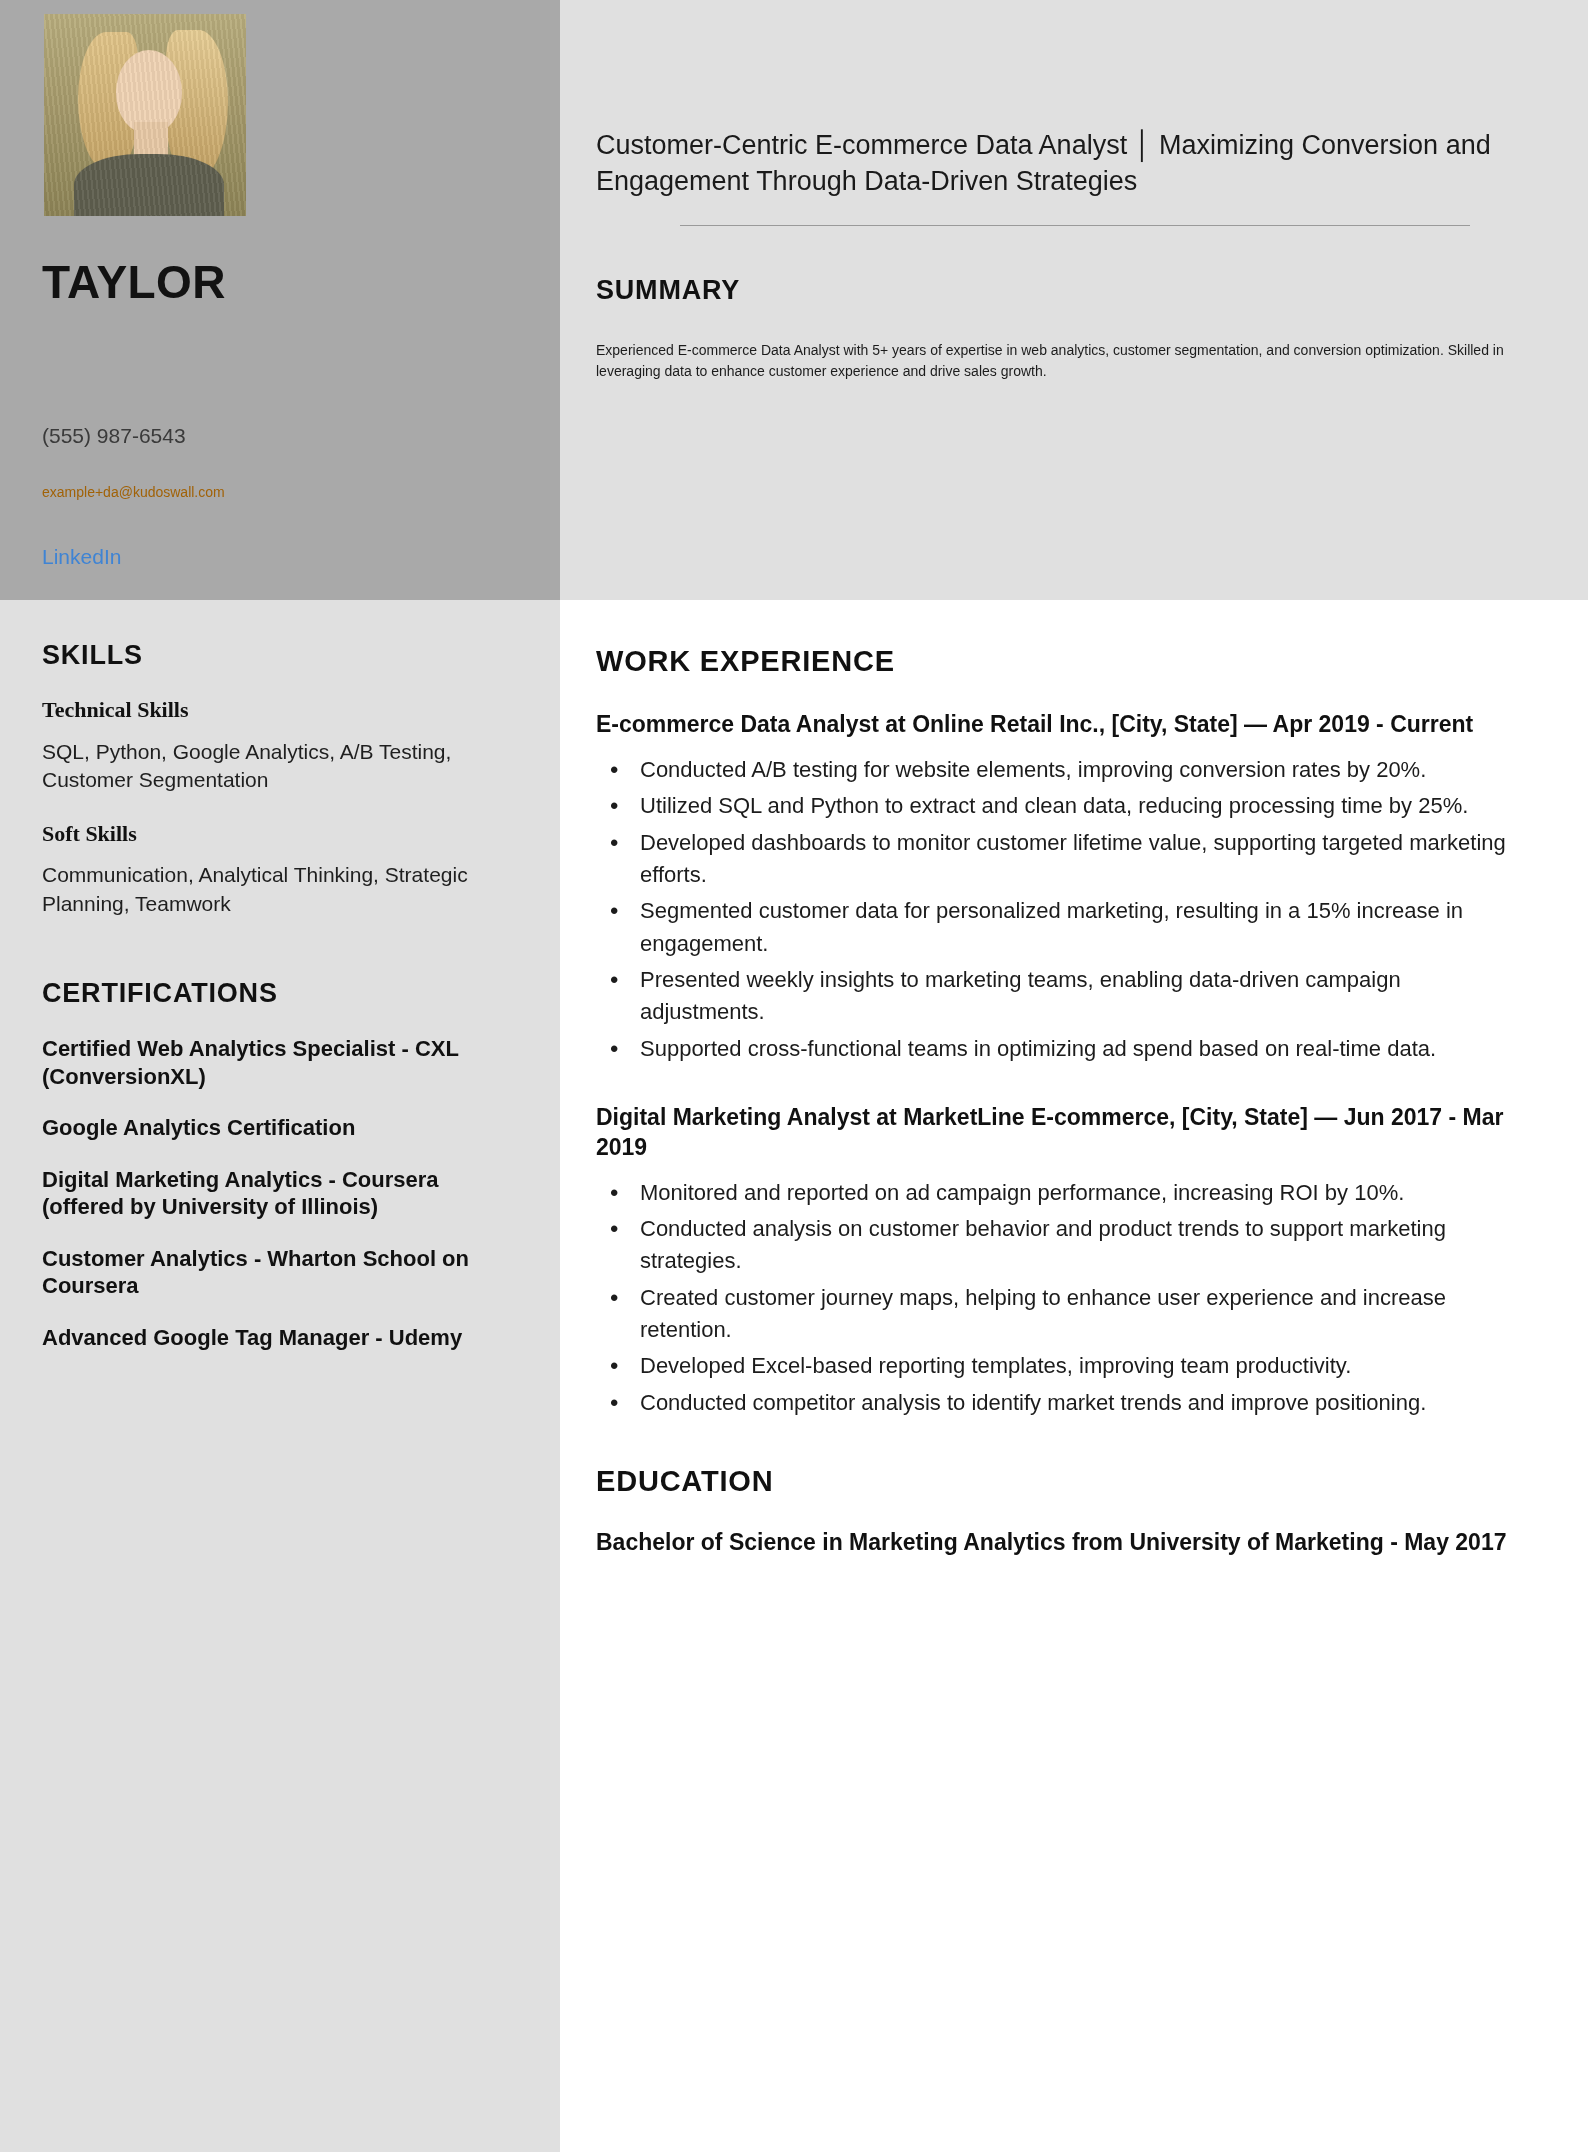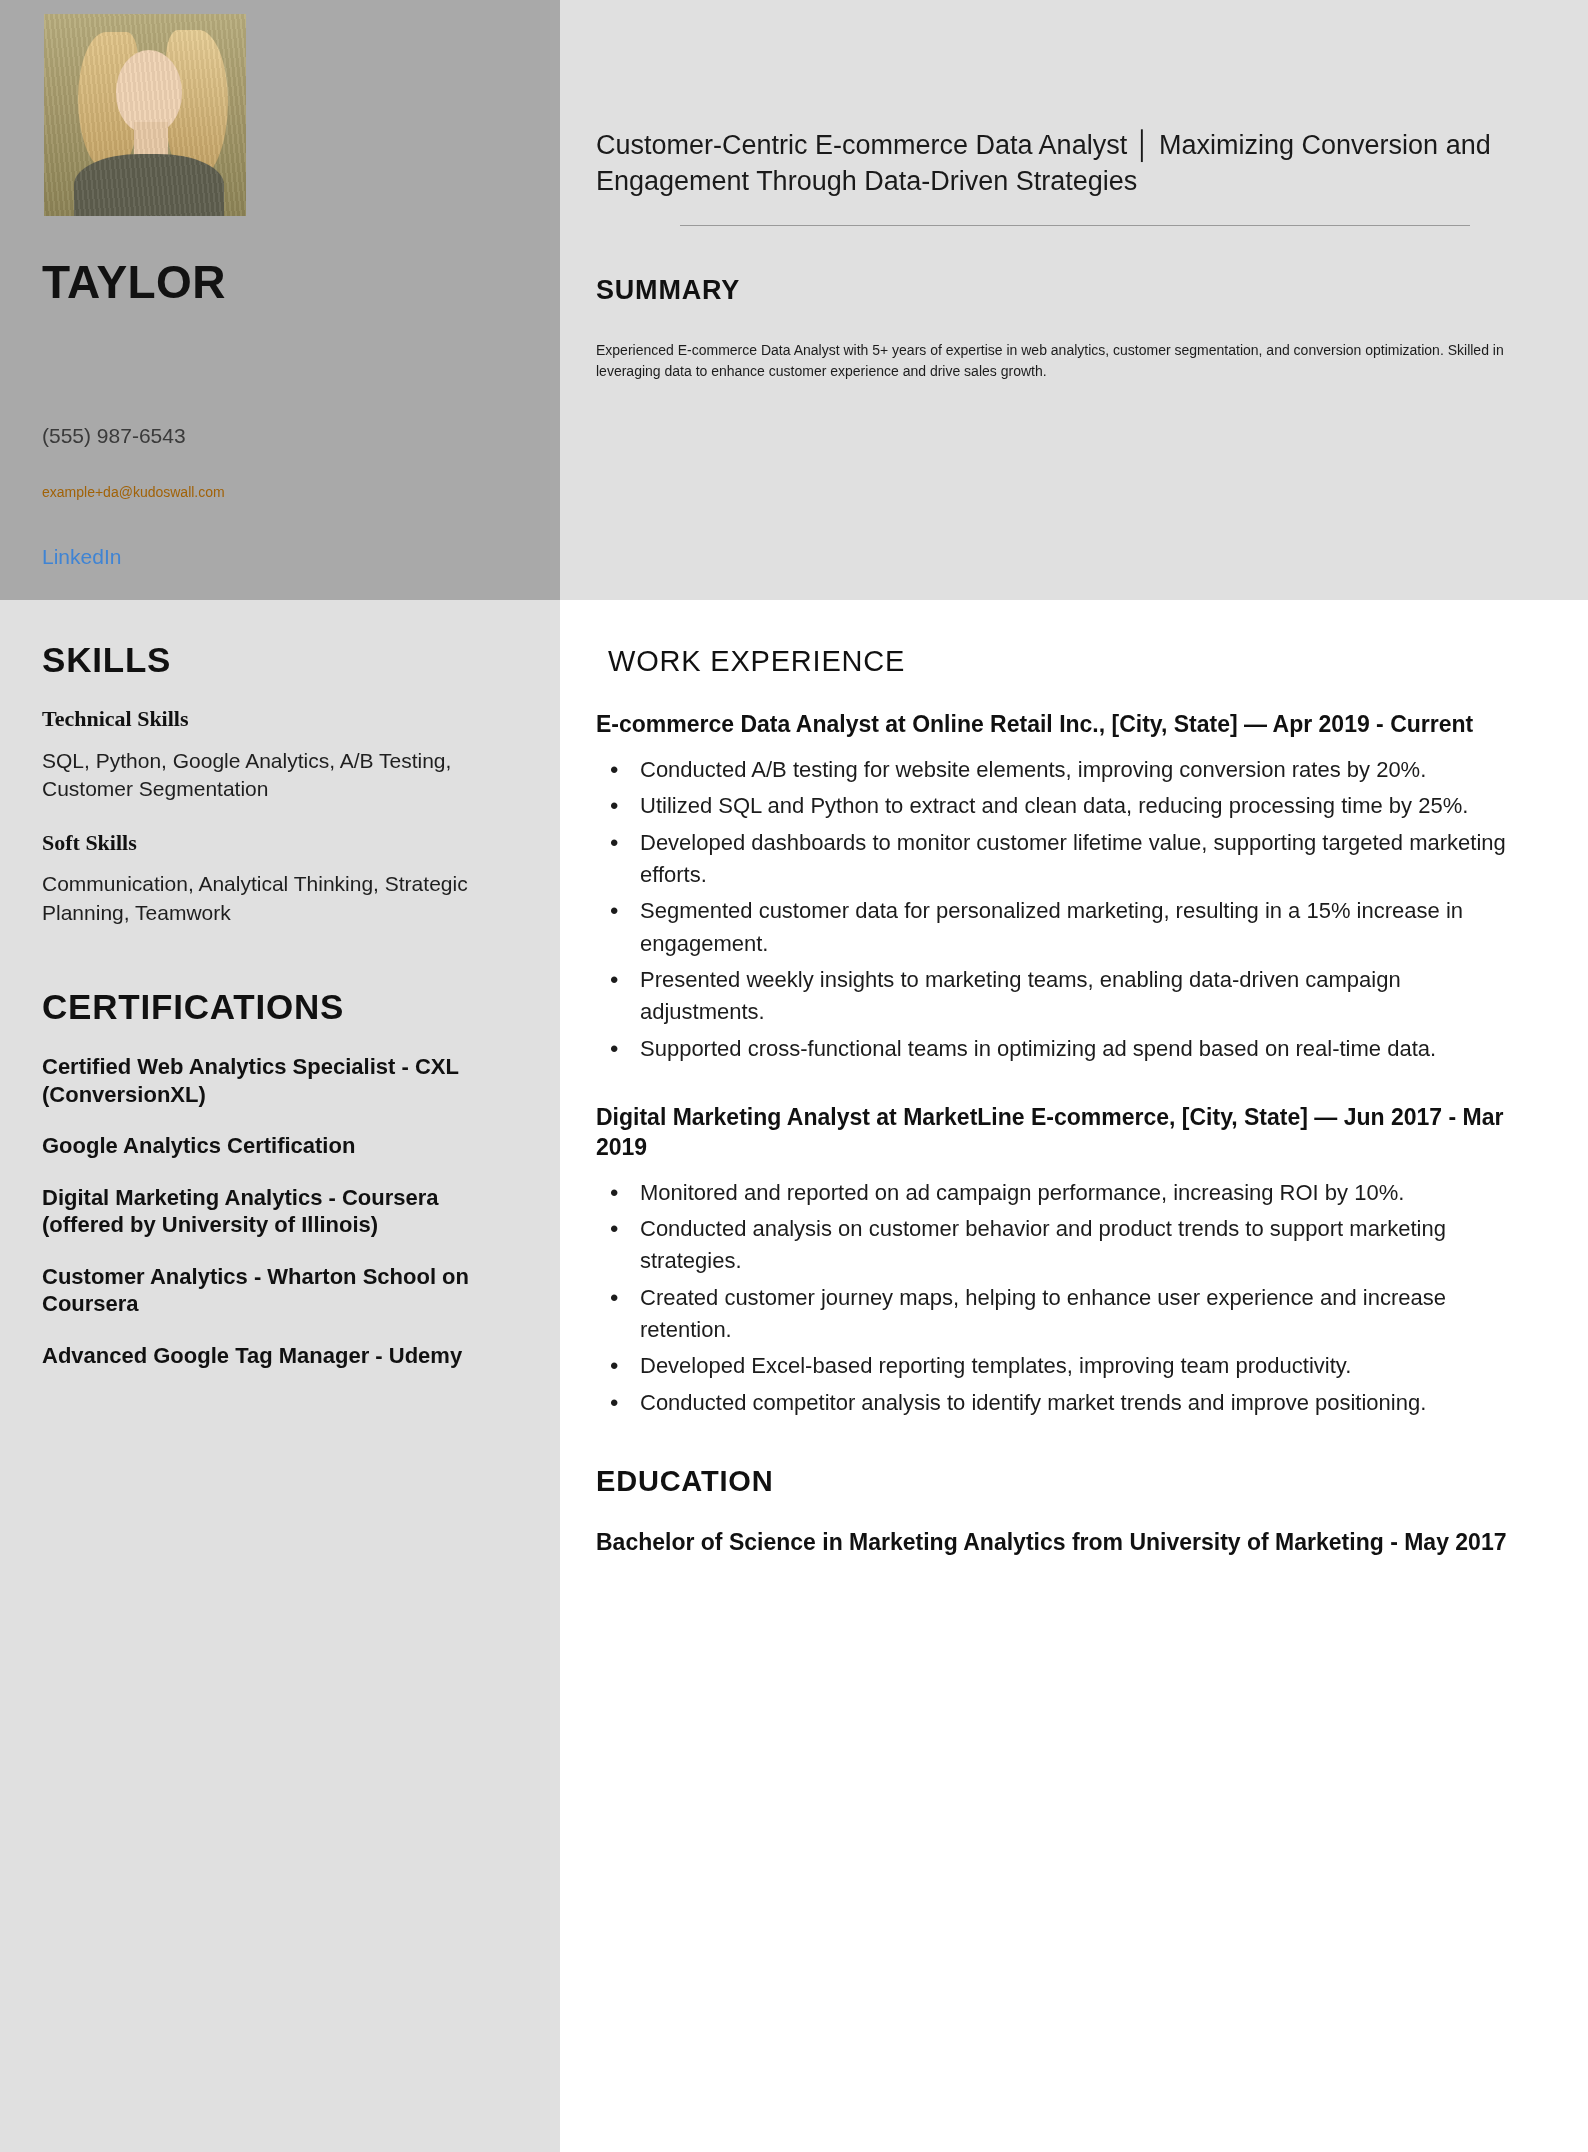--- a/index.html
+++ b/index.html
@@ -129,21 +129,21 @@
   }
 
   
   .side-body {
     position: absolute;
     left: 42px;
     top: 640px;
     width: 478px;
   }
   .side-h1 {
-    font-size: 35px;
+    font-size: 27px;
     font-weight: 800;
     letter-spacing: 0.8px;
     color: #111;
     text-transform: uppercase;
     margin: 0 0 26px 0;
   }
   .side-sub {
     font-size: 22px;
     font-weight: 700;
     color: #111;
@@ -207,25 +207,25 @@
 
   
   .main-body {
     position: absolute;
     left: 596px;
     top: 645px;
     width: 930px;
   }
   .main-h1 {
     font-size: 29px;
-    font-weight: 400;
+    font-weight: 700;
     letter-spacing: 0.8px;
     color: #111;
     text-transform: uppercase;
-    margin: 0 0 32px 12px;
+    margin: 0 0 32px 0;
   }
   .job-title {
     font-size: 23px;
     font-weight: 700;
     color: #111;
     line-height: 1.3;
     margin: 0 0 14px 0;
   }
   ul.bullets {
     list-style: none;

